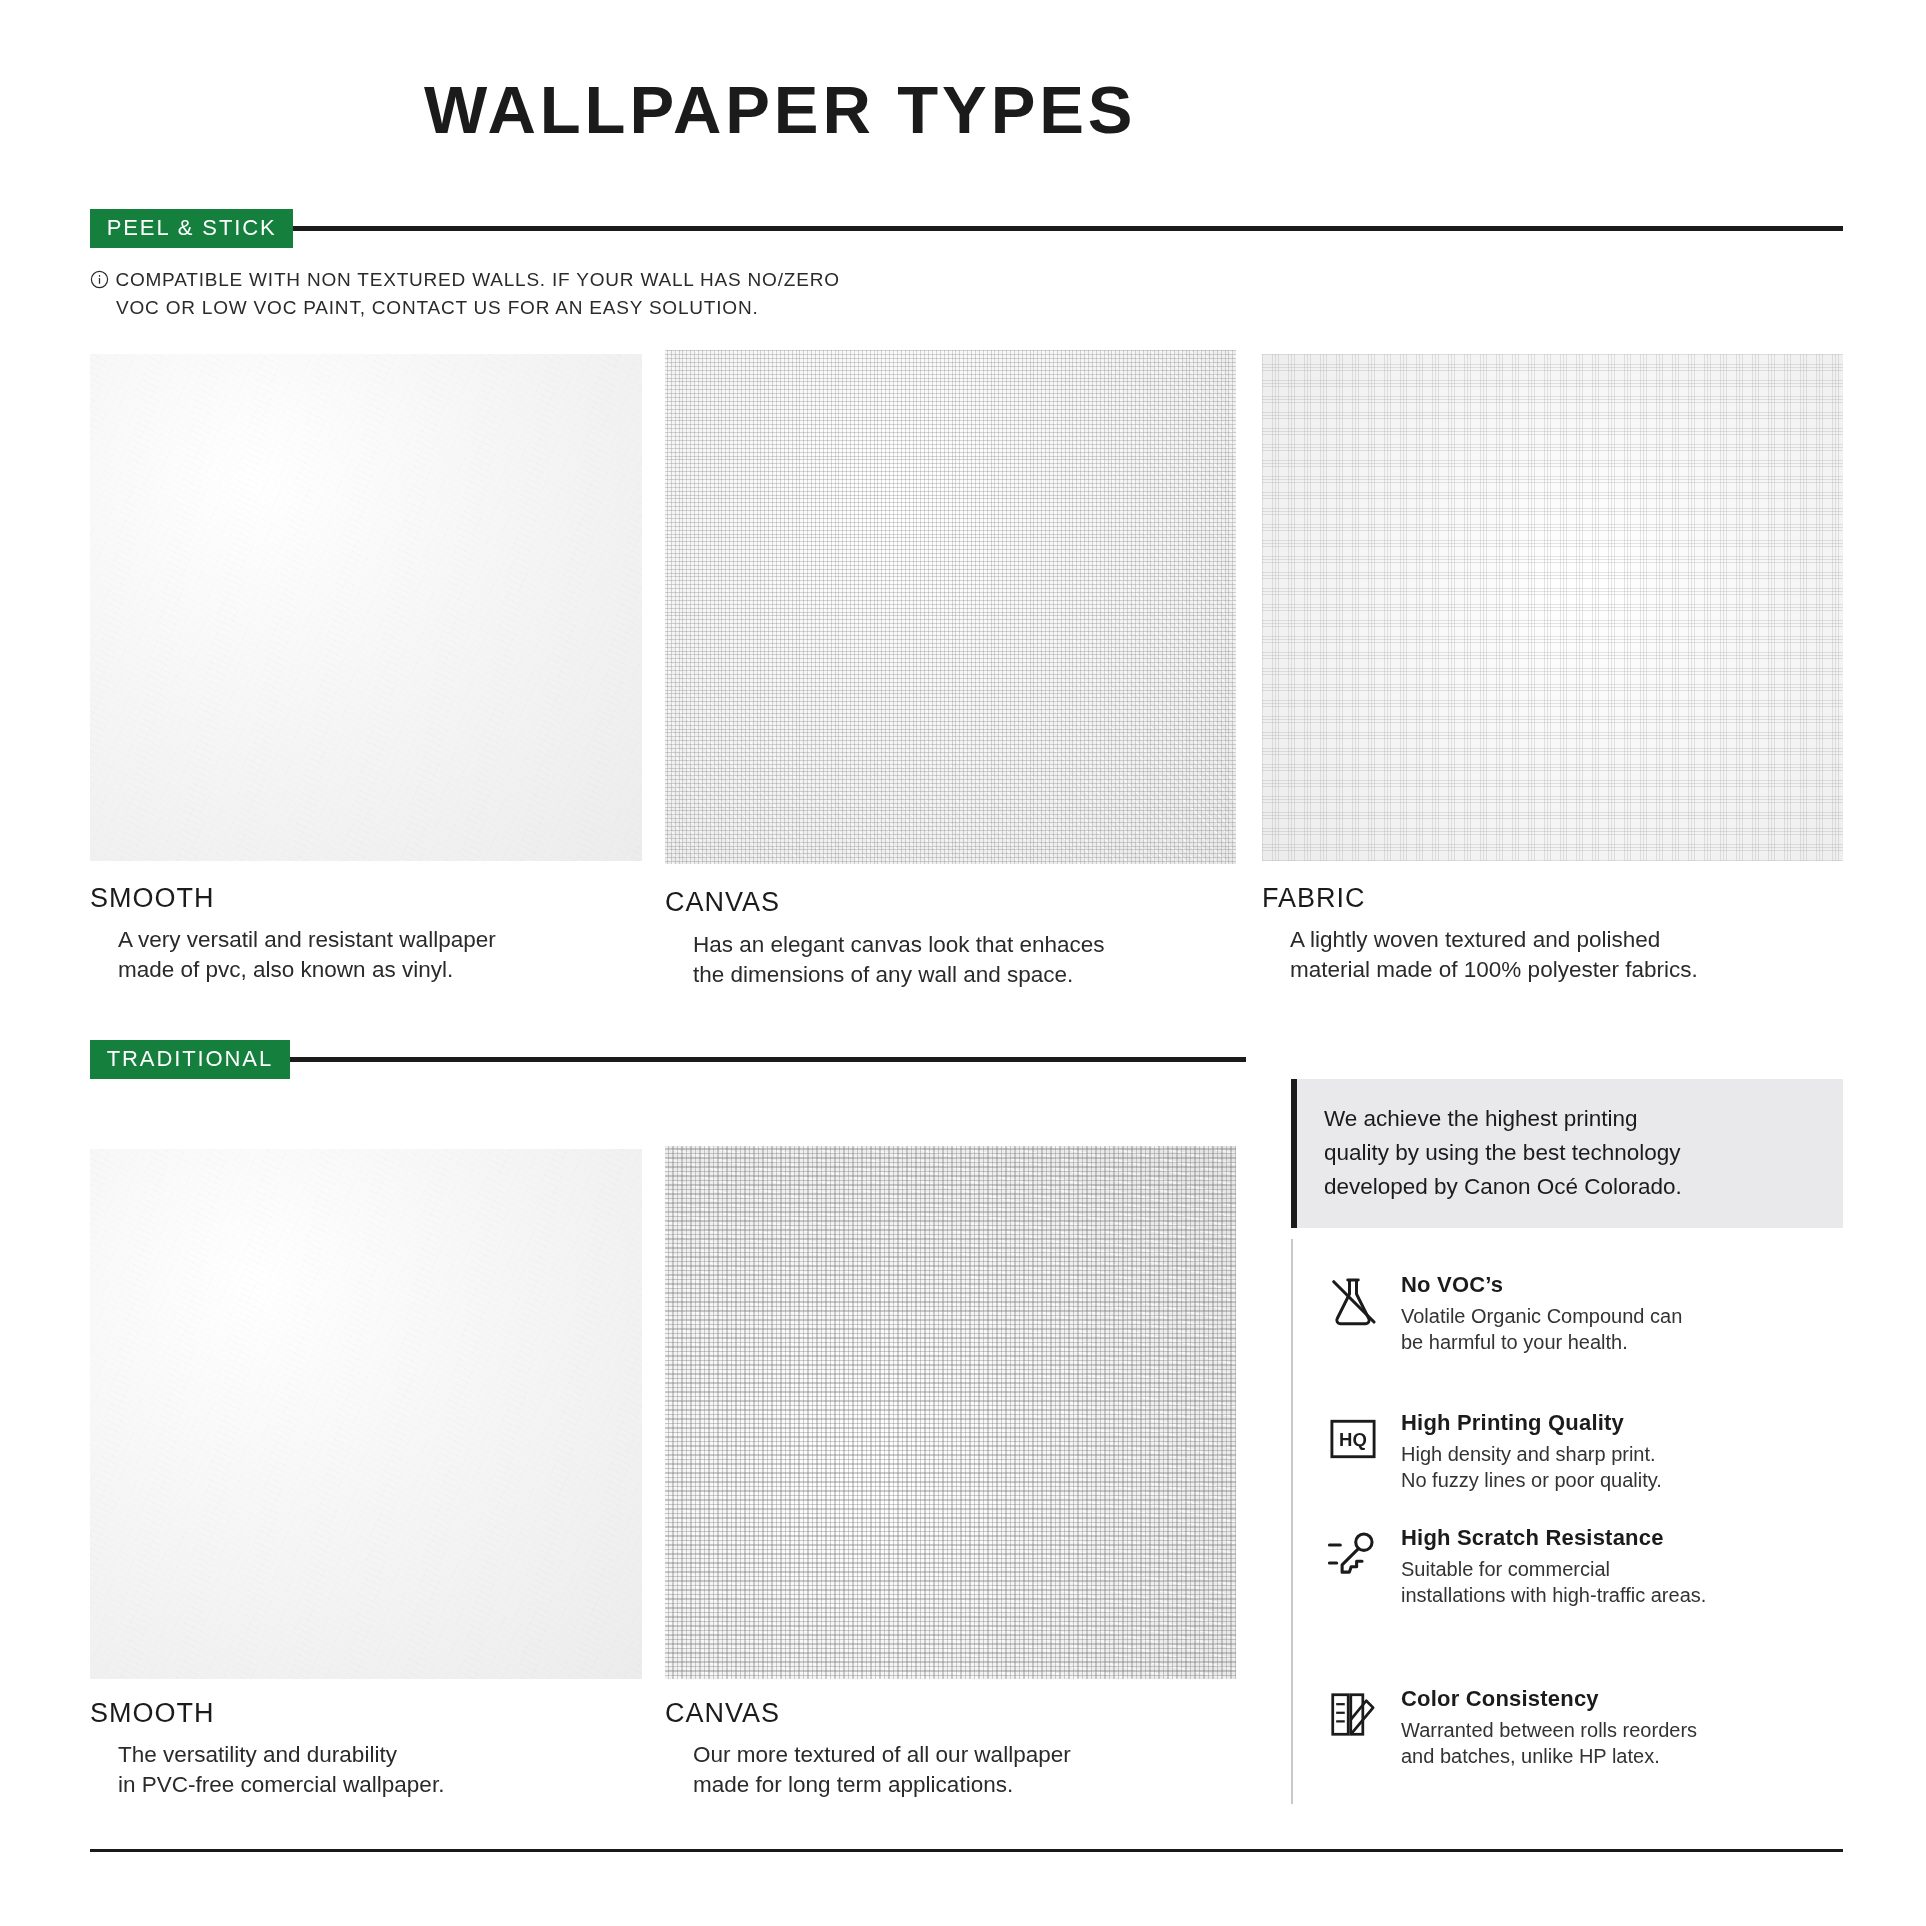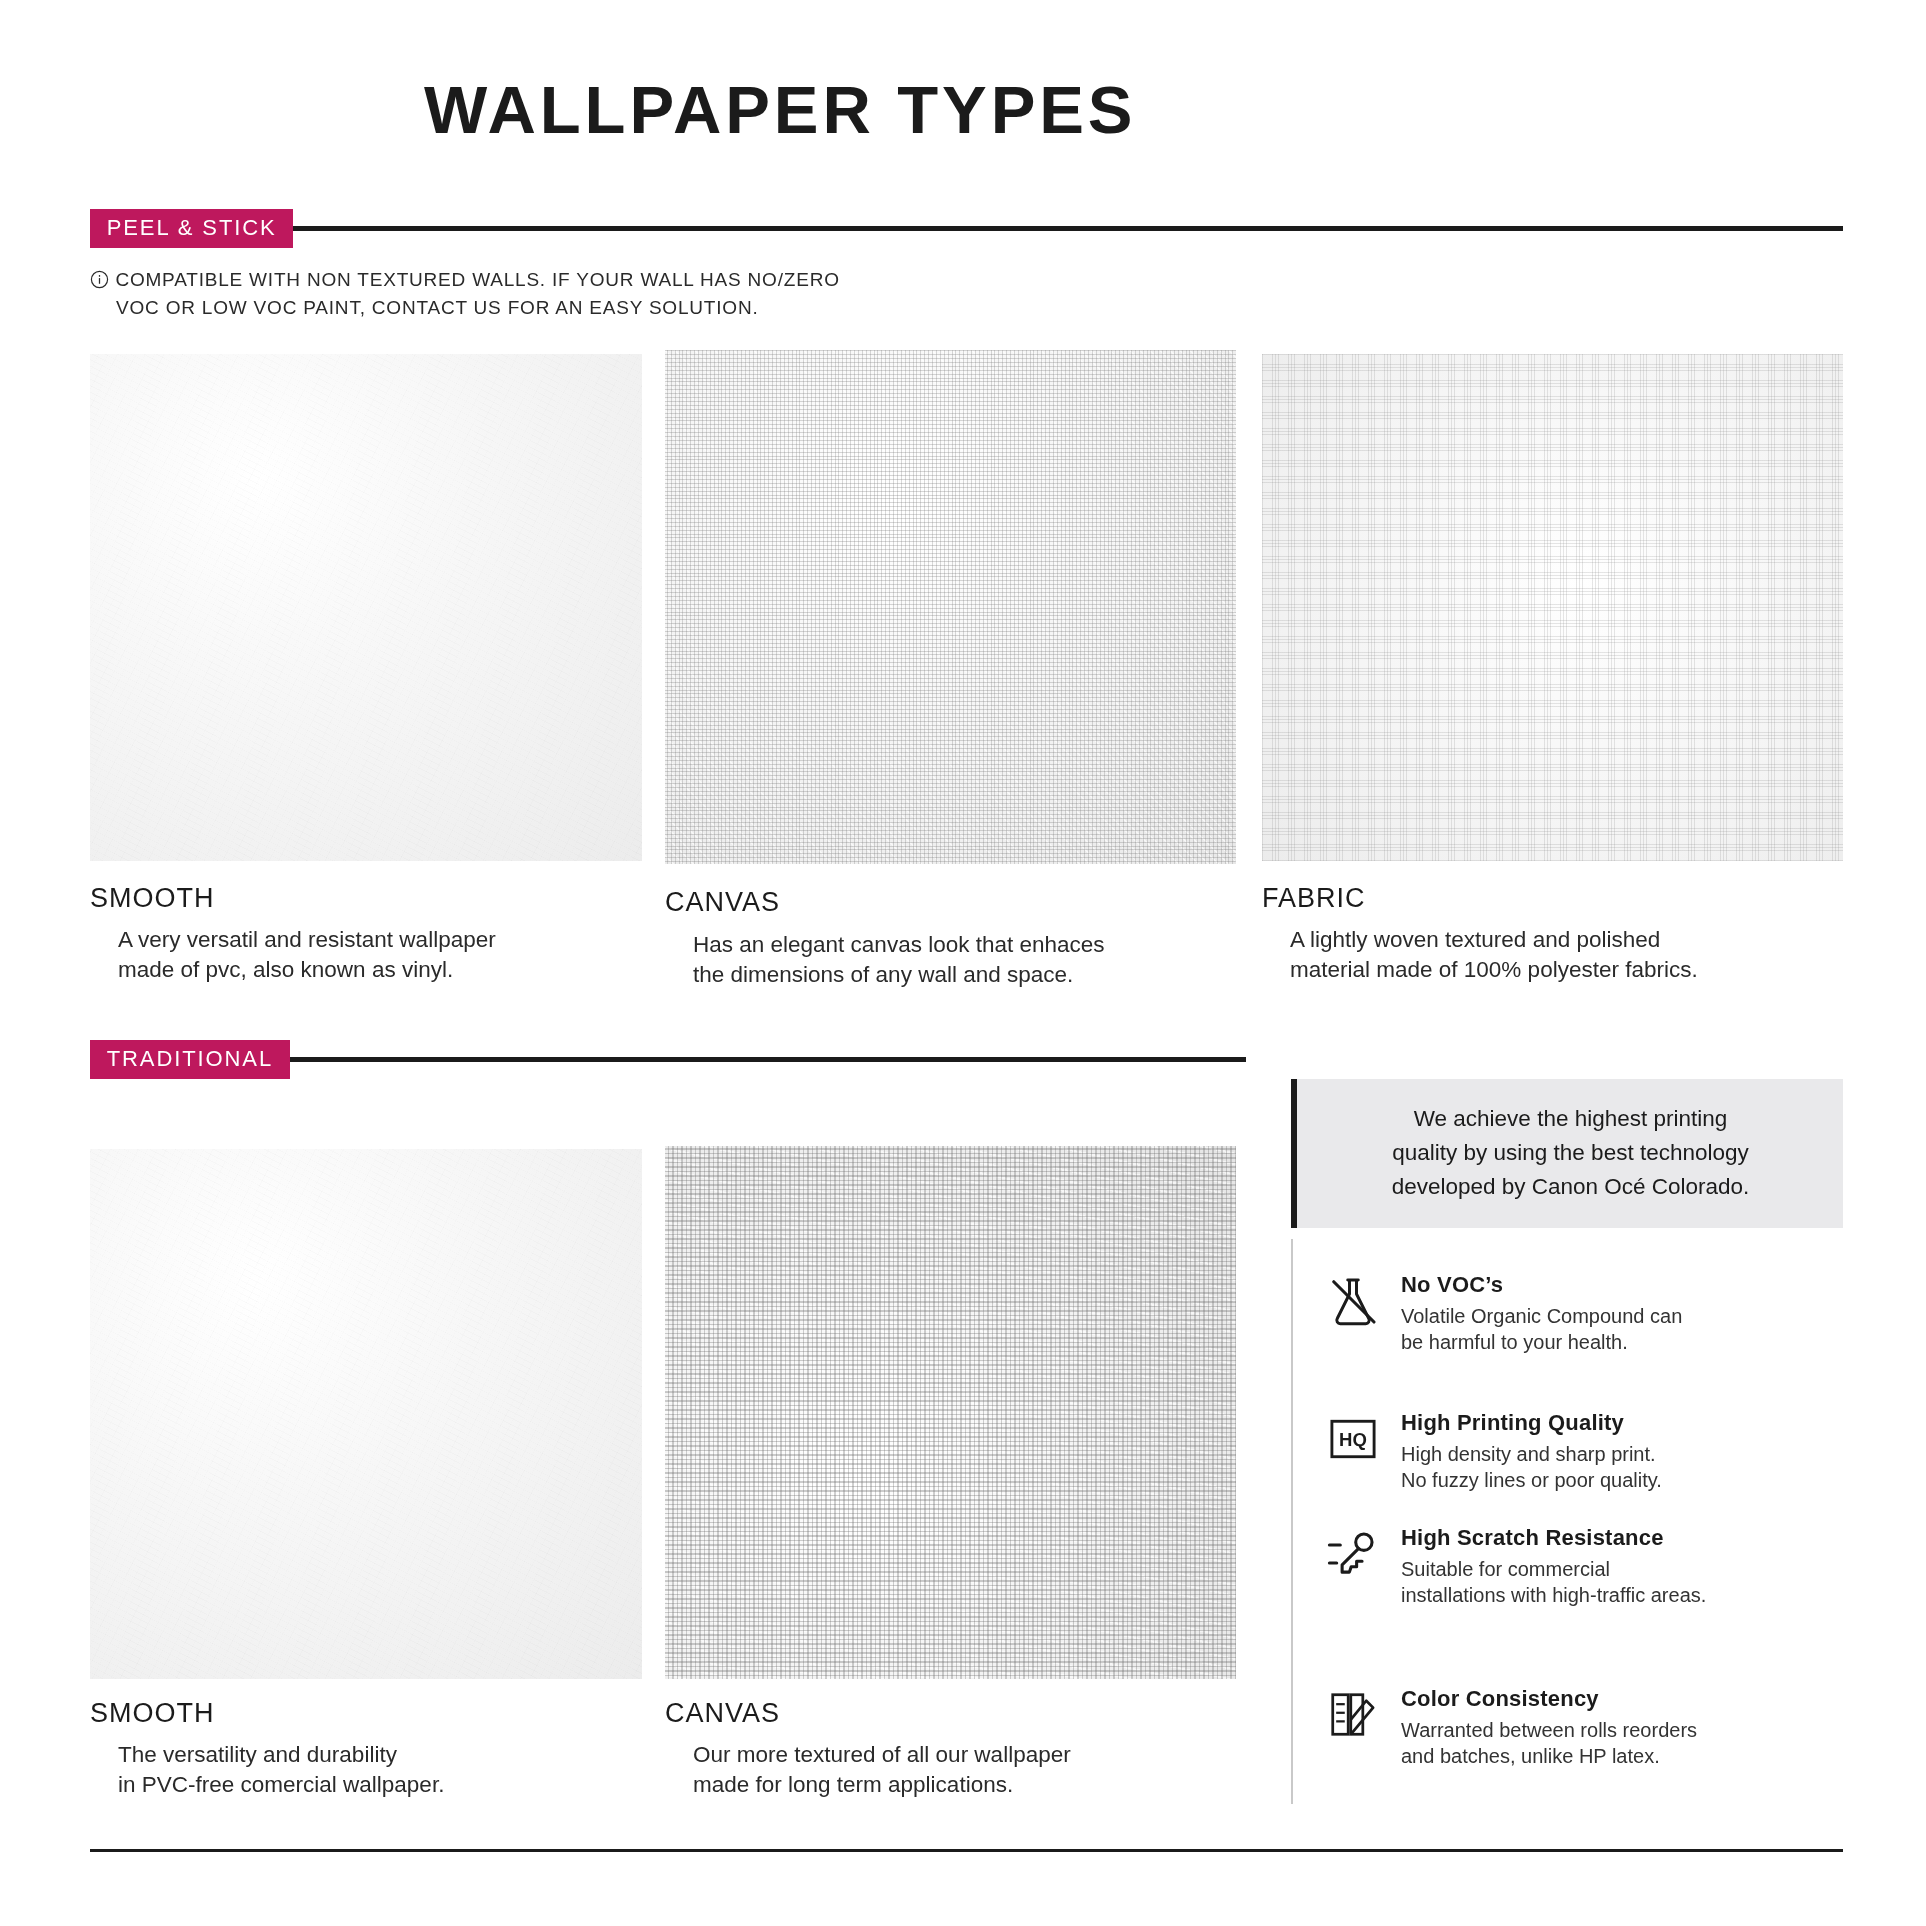--- a/index.html
+++ b/index.html
@@ -35,21 +35,21 @@
     white-space: nowrap;
   }
 
   
   .section-bar {
     position: absolute;
     display: flex;
     align-items: center;
   }
   .section-tag {
-    background: #be185d;
+    background: #15803d;
     color: #ffffff;
     font-size: 22px;
     letter-spacing: 1.9px;
     padding: 8.3px 16.7px 8.3px 16.7px;
     white-space: nowrap;
     line-height: 1;
   }
   .section-rule {
     height: 4.5px;
     background: #1b1b1b;
@@ -257,21 +257,21 @@
     <div>The versatility and durability</div>
     <div>in PVC-free comercial wallpaper.</div>
   </div>
 
   <div class="item-title" style="left:665px; top:1698px;">CANVAS</div>
   <div class="item-desc" style="left:665px; top:1740px; width:578px;">
     <div>Our more textured of all our wallpaper</div>
     <div>made for long term applications.</div>
   </div>
 
-  <div class="callout" style="left:1291px; top:1079px; width:552px;text-align:center;">
+  <div class="callout" style="left:1291px; top:1079px; width:552px;">
     <div>We achieve the highest printing</div>
     <div>quality by using the best technology</div>
     <div>developed by Canon Océ Colorado.</div>
   </div>
 
   <div class="feature-divider" style="left:1291px; top:1239px; height:565px;"></div>
 
   <div class="feature" style="left:1323px; top:1271px;">
     <div class="ico">
       <svg viewBox="0 0 64 64" width="56" height="56">

